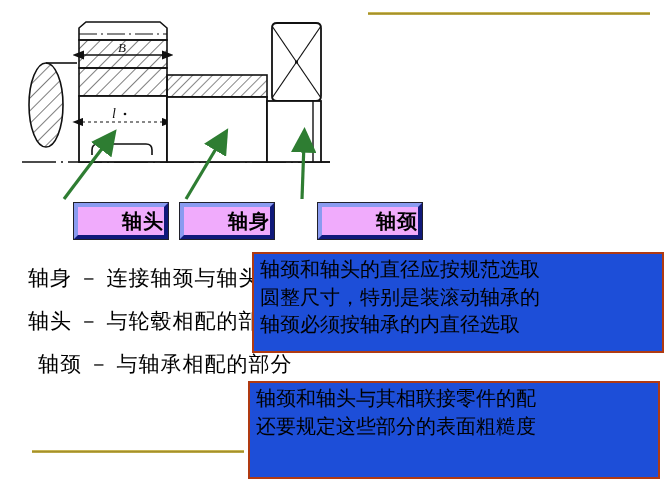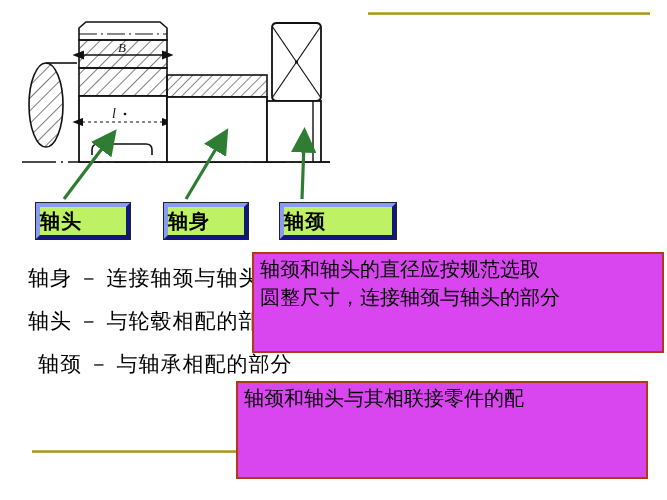--- a/index.html
+++ b/index.html
@@ -29,75 +29,76 @@
     position: absolute;
     left: 0;
     top: 0;
     width: 340px;
     height: 200px;
   }
 
   
   .blue-box {
     position: absolute;
-    background: #bef264;
+    background: #f0abfc;
     border-top: 4px solid #8a9bf0;
     border-left: 4px solid #8a9bf0;
     border-right: 4px solid #10197a;
     border-bottom: 4px solid #10197a;
     outline: 1px solid #20202a;
     display: flex;
     align-items: center;
-    justify-content: flex-start;
+    justify-content: flex-end;
     box-sizing: border-box;
+    margin-left: 38px;
   }
   .blue-box .blue-label {
     color: #000000;
     font-size: 20px;
     font-weight: 700;
     letter-spacing: 1px;
     line-height: 1;
     font-family: "Liberation Serif", "DejaVu Serif", serif;
   }
   #box-zhoutou { left: 36px;  top: 203px; width: 94px; height: 36px; }
-  #box-zhoushen{ left: 164px; top: 203px; width: 84px; height: 36px; }
-  #box-zhoujing{ left: 280px; top: 203px; width: 116px; height: 36px; }
+  #box-zhoushen{ left: 142px; top: 203px; width: 94px; height: 36px; }
+  #box-zhoujing{ left: 280px; top: 203px; width: 104px; height: 36px; }
 
   
   .def-line {
     position: absolute;
     left: 28px;
     font-size: 21px;
     color: #000;
     white-space: nowrap;
     letter-spacing: 1px;
     font-family: "Liberation Serif", "DejaVu Serif", serif;
   }
   #def-0 { top: 264px; }
   #def-1 { top: 307px; }
   #def-2 { top: 350px; margin-left: 10px; }
 
   
   .note {
     position: absolute;
-    background: #d946ef;
+    background: #1d4ed8;
     border: 2px solid #b03a12;
     box-sizing: border-box;
     padding: 2px 4px 2px 6px;
   }
   .note .note-line {
     font-size: 20px;
     color: #000;
     line-height: 1.38;
     white-space: nowrap;
     letter-spacing: 0px;
     font-family: "Liberation Serif", "DejaVu Serif", serif;
   }
   #note-1 { left: 252px; top: 252px; width: 412px; height: 101px; }
-  #note-2 { left: 236px; top: 381px; width: 412px; height: 98px; }
+  #note-2 { left: 248px; top: 381px; width: 412px; height: 98px; }
 </style>
 </head>
 <body>
 
 <div class="gold-rule" id="rule-top"></div>
 <div class="gold-rule" id="rule-bottom"></div>
 
 <svg id="drawing" viewBox="0 0 340 200" xmlns="http://www.w3.org/2000/svg">
   <defs>
     <pattern id="hatchR" width="9" height="9" patternTransform="rotate(45)" patternUnits="userSpaceOnUse">
@@ -176,18 +177,20 @@
 <div class="blue-box" id="box-zhoujing">
   <span class="blue-label">轴颈</span>
 </div>
 
 <div class="def-line" id="def-0">轴身 － 连接轴颈与轴头的部分</div>
 <div class="def-line" id="def-1">轴头 － 与轮毂相配的部分</div>
 <div class="def-line" id="def-2">轴颈 － 与轴承相配的部分</div>
 
 <div class="note" id="note-1">
   <div class="note-line">轴颈和轴头的直径应按规范选取</div>
-  <div class="note-line">圆整尺寸，连接轴颈与轴头的部分</div>
+  <div class="note-line">圆整尺寸，特别是装滚动轴承的</div>
+  <div class="note-line">轴颈必须按轴承的内直径选取</div>
 </div>
 
 <div class="note" id="note-2">
   <div class="note-line">轴颈和轴头与其相联接零件的配</div>
+  <div class="note-line">还要规定这些部分的表面粗糙度</div>
 </div>
 
 </body></html>

